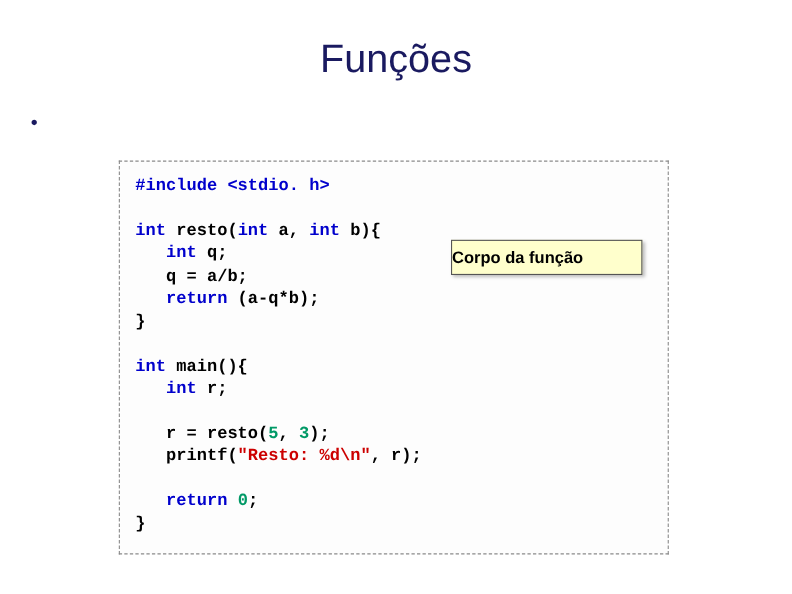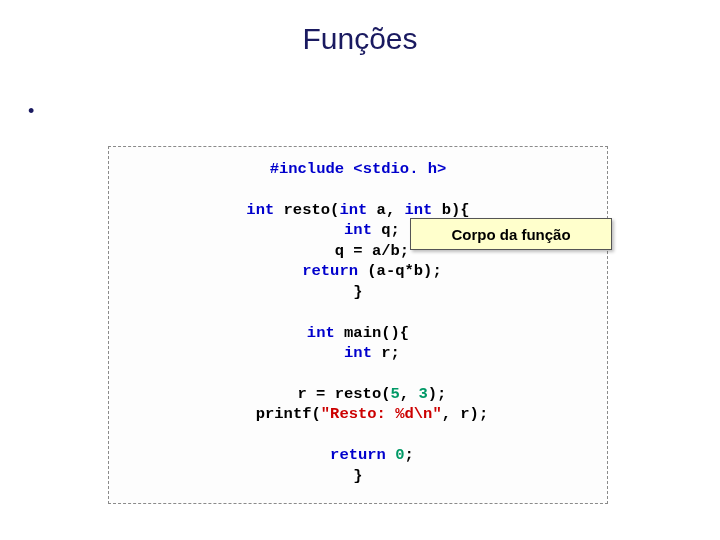--- a/index.html
+++ b/index.html
@@ -6,23 +6,23 @@
   body {
     width: 720px;
     height: 540px;
     background: #ffffff;
     font-family: Arial, Helvetica, sans-serif;
     position: relative;
     overflow: hidden;
   }
   .slide-title {
     text-align: center;
-    font-size: 30px;
+    font-size: 36px;
     color: #1a1a60;
-    padding-top: 22px;
+    padding-top: 32px;
     font-weight: normal;
   }
   .bullet-row {
     position: absolute;
     left: 28px;
     top: 102px;
     display: flex;
     align-items: baseline;
     color: #1a1a60;
   }
@@ -40,42 +40,41 @@
     top: 146px;
     width: 500px;
     height: 358px;
     border: 1px dashed #8a8a8a;
     background: #fdfdfd;
     padding: 12px 14px 10px 14px;
     font-family: "Courier New", Courier, monospace;
     font-size: 15.5px;
     line-height: 1.32;
     color: #000;
-    text-align: center;
   }
   .code-box pre {
     font-family: inherit;
     white-space: pre;
   }
   .kw { color: #0000cc; font-weight: bold; }
   .pl { font-weight: bold; }
   .num { color: #009966; font-weight: bold; }
   .str { color: #cc0000; font-weight: bold; }
   .callout {
     position: absolute;
     left: 410px;
     top: 218px;
-    width: 202px;
+    width: 174px;
     height: 32px;
     background: #ffffcc;
     border: 1px solid #555;
     box-shadow: 2px 2px 3px rgba(0,0,0,0.25);
     display: flex;
     align-items: center;
-    justify-content: center;
+    justify-content: flex-start;
     font-family: Arial, Helvetica, sans-serif;
     font-size: 15px;
     font-weight: bold;
     color: #000;
   }
 </style>
 </head>
 <body>
 
 <div class="slide-title">Funções</div>

